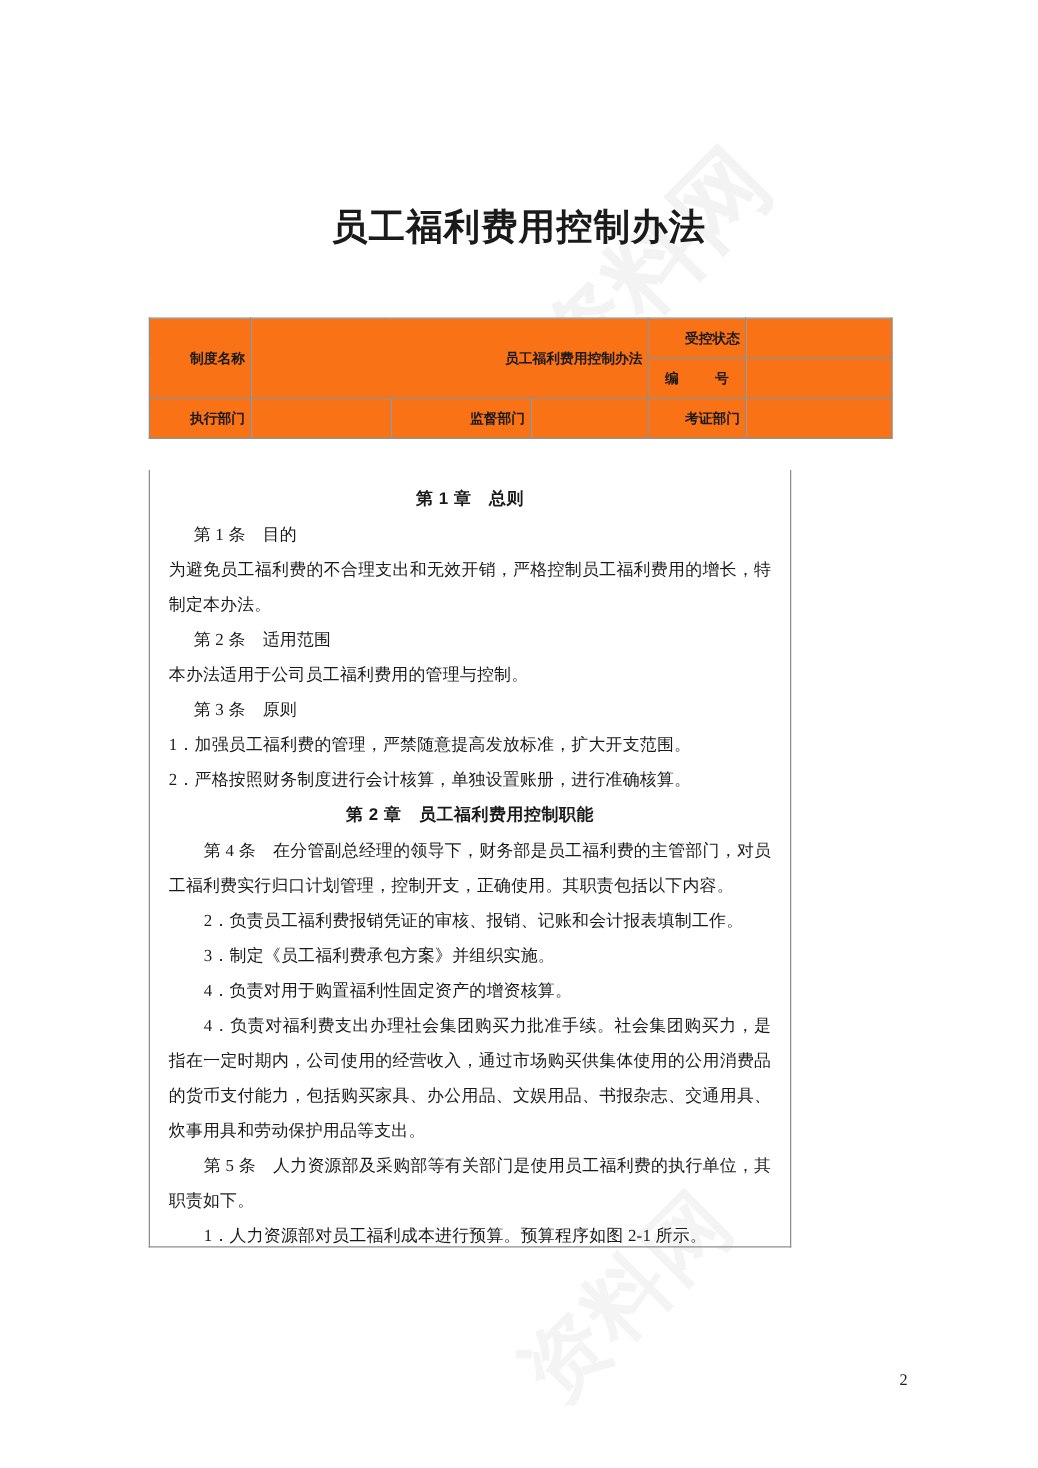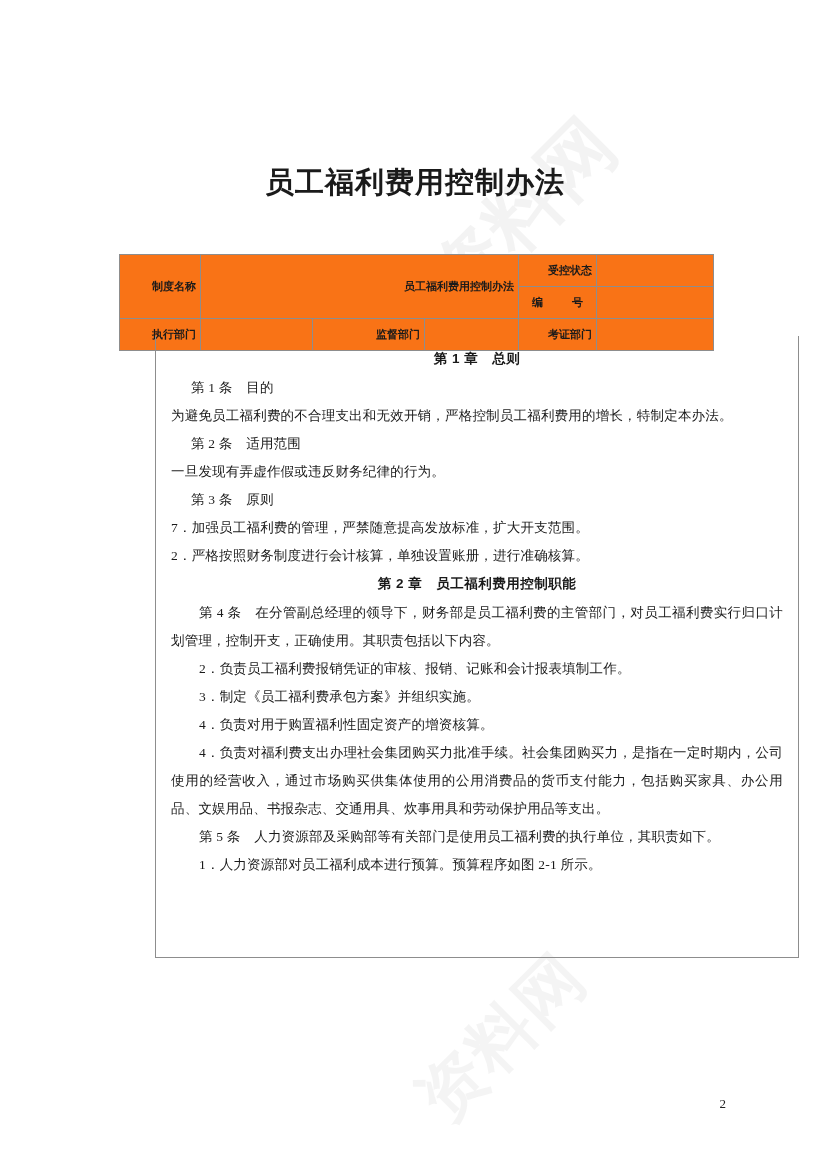--- a/index.html
+++ b/index.html
@@ -96,29 +96,28 @@
   .cell-title {
     font-size: 13.5px;
     font-weight: 700;
   }
   .spaced { letter-spacing: 9px; padding-left: 9px; }
 
   
   .body-box {
     position: absolute;
     left: 119px;
-    top: 336px;
-    width: 644px;
+    top: 376px;
+    width: 514px;
     height: 622px;
     box-sizing: border-box;
     border: 1px solid #8d8d8d;
     border-top: none;
     padding: 9px 15px 0 15px;
     background: transparent;
-    margin-left: 36px;
   }
 
   .chapter {
     text-align: center;
     font-size: 13.5px;
     font-weight: 700;
     font-family: "Liberation Sans", "DejaVu Sans", sans-serif;
     line-height: 28px;
     margin: 0 0 1px 0;
     letter-spacing: 0.5px;
@@ -189,24 +188,24 @@
   </table>
 
   <div class="body-box">
 
     <div class="chapter">第 1 章　总则</div>
 
     <p class="para indent1">第 1 条　目的</p>
     <p class="para noindent">为避免员工福利费的不合理支出和无效开销，严格控制员工福利费用的增长，特制定本办法。</p>
 
     <p class="para indent1">第 2 条　适用范围</p>
-    <p class="para noindent">一旦发现有弄虚作假或违反财务纪律的行为。</p>
+    <p class="para noindent">本办法适用于公司员工福利费用的管理与控制。</p>
 
     <p class="para indent1">第 3 条　原则</p>
-    <p class="para noindent">7．加强员工福利费的管理，严禁随意提高发放标准，扩大开支范围。</p>
+    <p class="para noindent">1．加强员工福利费的管理，严禁随意提高发放标准，扩大开支范围。</p>
     <p class="para noindent">2．严格按照财务制度进行会计核算，单独设置账册，进行准确核算。</p>
 
     <div class="chapter">第 2 章　员工福利费用控制职能</div>
 
     <p class="para indent2">第 4 条　在分管副总经理的领导下，财务部是员工福利费的主管部门，对员工福利费实行归口计划管理，控制开支，正确使用。其职责包括以下内容。</p>
     <p class="para indent2">2．负责员工福利费报销凭证的审核、报销、记账和会计报表填制工作。</p>
     <p class="para indent2">3．制定《员工福利费承包方案》并组织实施。</p>
     <p class="para indent2">4．负责对用于购置福利性固定资产的增资核算。</p>
     <p class="para indent2">4．负责对福利费支出办理社会集团购买力批准手续。社会集团购买力，是指在一定时期内，公司使用的经营收入，通过市场购买供集体使用的公用消费品的货币支付能力，包括购买家具、办公用品、文娱用品、书报杂志、交通用具、炊事用具和劳动保护用品等支出。</p>
 

